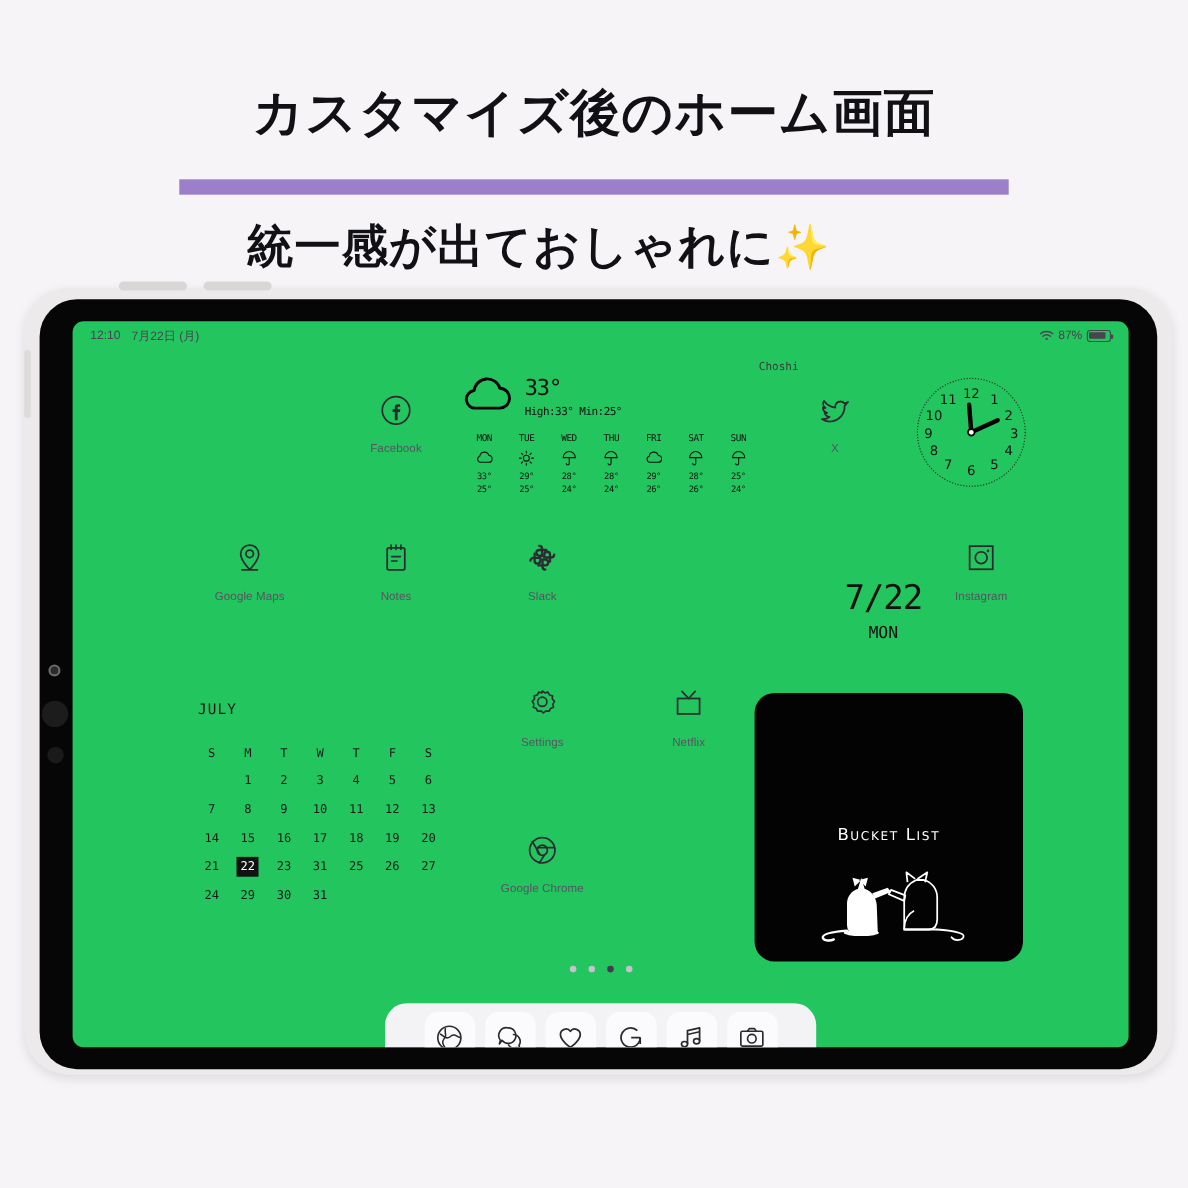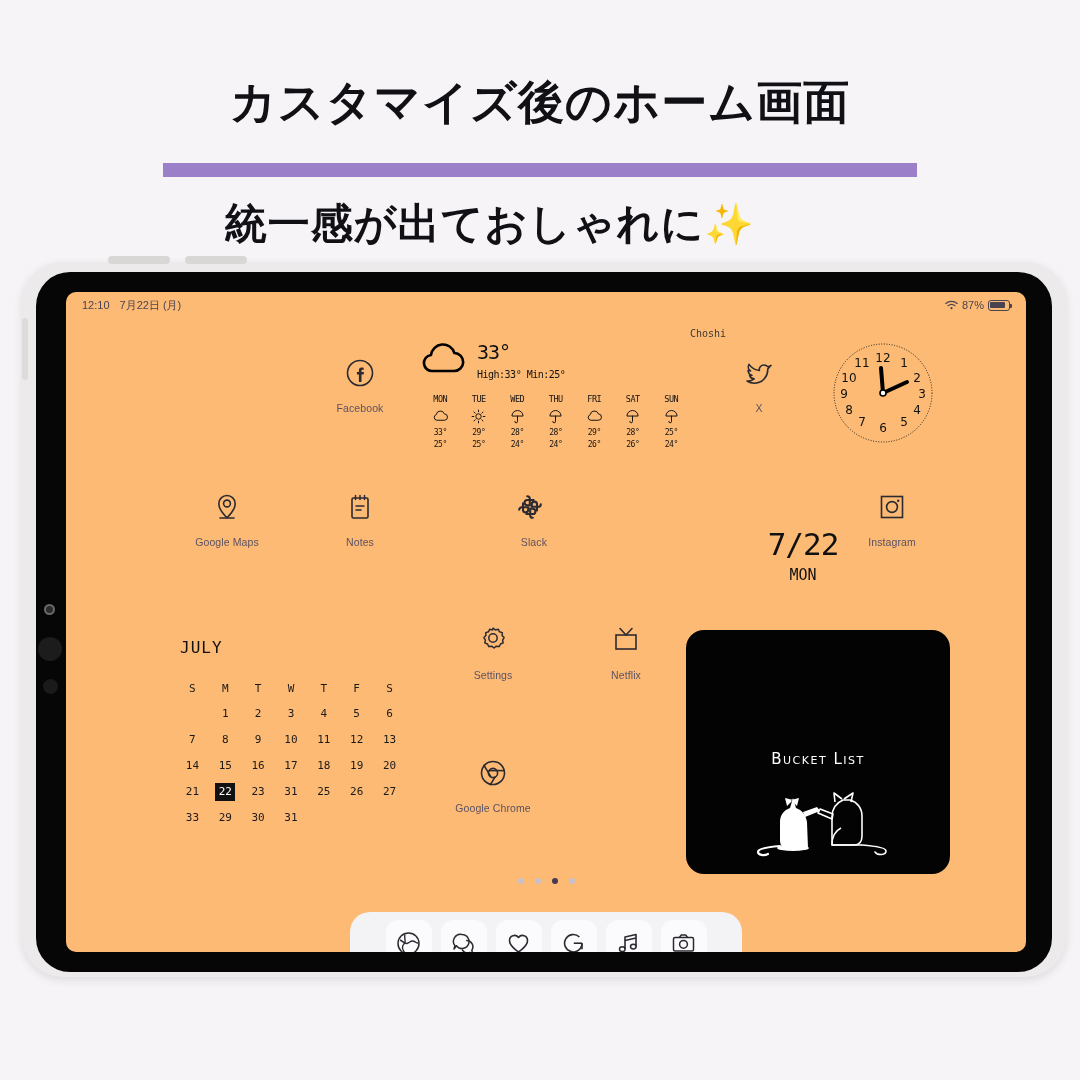--- a/index.html
+++ b/index.html
@@ -50,21 +50,21 @@
   }
   .bezel {
     position: absolute; left: 14px; top: 10px;
     width: 1016px; height: 700px;
     background: #060606;
     border-radius: 34px;
   }
   .screen {
     position: absolute; left: 44px; top: 30px;
     width: 960px; height: 660px;
-    background: #fdba74;
+    background: #22c55e;
     border-radius: 10px;
     overflow: hidden;
   }
   
   .btn-side {
     position: absolute; left: 0px; width: 6px;
     background: #dedbdb; border-radius: 3px;
   }
   .btn-side.v1 { top: 56px; height: 62px; }
   
@@ -143,34 +143,34 @@
   .clockw { position:absolute; left: 766px; top: 24px; width: 102px; height: 102px; }
   .clockw svg { width:102px; height:102px; display:block; }
 
   
   .datew { position:absolute; left: 672px; top: 208px; width: 130px; text-align:center; }
   .datew .dd { font-family:"DejaVu Sans Mono", monospace; font-size: 31px; color:#111; letter-spacing:-1px; }
   .datew .dw { font-family:"DejaVu Sans Mono", monospace; font-size: 15px; color:#111; margin-top: 4px; letter-spacing:0px; }
 
   
   .calw { position:absolute; left: 110px; top: 320px; width: 230px; }
-  .calw .cmonth { font-family:"DejaVu Sans Mono", monospace; font-size: 16px; color:#111; letter-spacing:1px; margin-left: 4px; }
+  .calw .cmonth { font-family:"DejaVu Sans Mono", monospace; font-size: 13px; color:#111; letter-spacing:1px; margin-left: 4px; }
   .calw table { border-collapse: collapse; margin-top: 18px; width: 100%; }
   .calw td, .calw th {
     width: 31px; height: 26px; text-align:center; vertical-align: middle;
     font-family:"DejaVu Sans Mono", monospace; font-size: 11px; color:#1a1a1a; font-weight: 400;
   }
   .calw th { font-size: 11px; }
   .calw td .cell { display:inline-block; width: 20px; height: 18px; line-height: 18px; }
   .calw td .cell.today { background:#111; color:#fff; }
 
   
   .bucket {
     position:absolute; left: 620px; top: 312px;
-    width: 264px; height: 244px;
+    width: 244px; height: 244px;
     background:#030303; border-radius: 18px;
     display:flex; flex-direction:column; align-items:center; justify-content:flex-end;
     padding-bottom: 16px; overflow:hidden;
   }
   .bucket .btitle {
     font-family:"DejaVu Sans", sans-serif; font-size: 15px; color:#fff;
     letter-spacing: 1.5px; margin-bottom: 10px; font-variant: small-caps;
   }
   .bucket svg { width: 190px; height: 80px; display:block; }
 
@@ -402,21 +402,21 @@
               <tr>
                 <td><span class="cell">21</span></td>
                 <td><span class="cell today">22</span></td>
                 <td><span class="cell">23</span></td>
                 <td><span class="cell">31</span></td>
                 <td><span class="cell">25</span></td>
                 <td><span class="cell">26</span></td>
                 <td><span class="cell">27</span></td>
               </tr>
               <tr>
-                <td><span class="cell">33</span></td>
+                <td><span class="cell">24</span></td>
                 <td><span class="cell">29</span></td>
                 <td><span class="cell">30</span></td>
                 <td><span class="cell">31</span></td>
                 <td><span class="cell"></span></td>
                 <td><span class="cell"></span></td>
                 <td><span class="cell"></span></td>
               </tr>
             </tbody>
           </table>
         </div>
@@ -476,21 +476,21 @@
             <svg viewBox="0 0 30 30">
                 <rect x="7" y="6" width="16" height="20" rx="1.5" fill="none" stroke="#2c2a31" stroke-width="1.6"></rect>
                 <g stroke="#2c2a31" stroke-width="1.5" stroke-linecap="round">
                   <path d="M10.5 3.5v4M15 3.5v4M19.5 3.5v4M11 14h8M11 18h5"></path>
                 </g>
               </svg>
           </span>
           <span class="label">Notes</span>
         </div>
 
-        <div class="app" style="left:373px; top:172px;align-items:flex-end;">
+        <div class="app" style="left:373px; top:172px;">
           <span class="glyph">
             <svg viewBox="0 0 30 30">
                 <g fill="none" stroke="#2c2a31" stroke-width="2.1" stroke-linecap="round">
                   <path d="M12.2 4.2a2.6 2.6 0 0 1 2.6 2.6v6.4H12.2a2.6 2.6 0 0 1 0-5.2h6.4"></path>
                   <path d="M25.8 12.2a2.6 2.6 0 0 1-2.6 2.6h-6.4v-2.6a2.6 2.6 0 0 1 5.2 0v6.4"></path>
                   <path d="M17.8 25.8a2.6 2.6 0 0 1-2.6-2.6v-6.4h2.6a2.6 2.6 0 0 1 0 5.2h-6.4"></path>
                   <path d="M4.2 17.8a2.6 2.6 0 0 1 2.6-2.6h6.4v2.6a2.6 2.6 0 0 1-5.2 0v-6.4"></path>
                 </g>
               </svg>
           </span>

